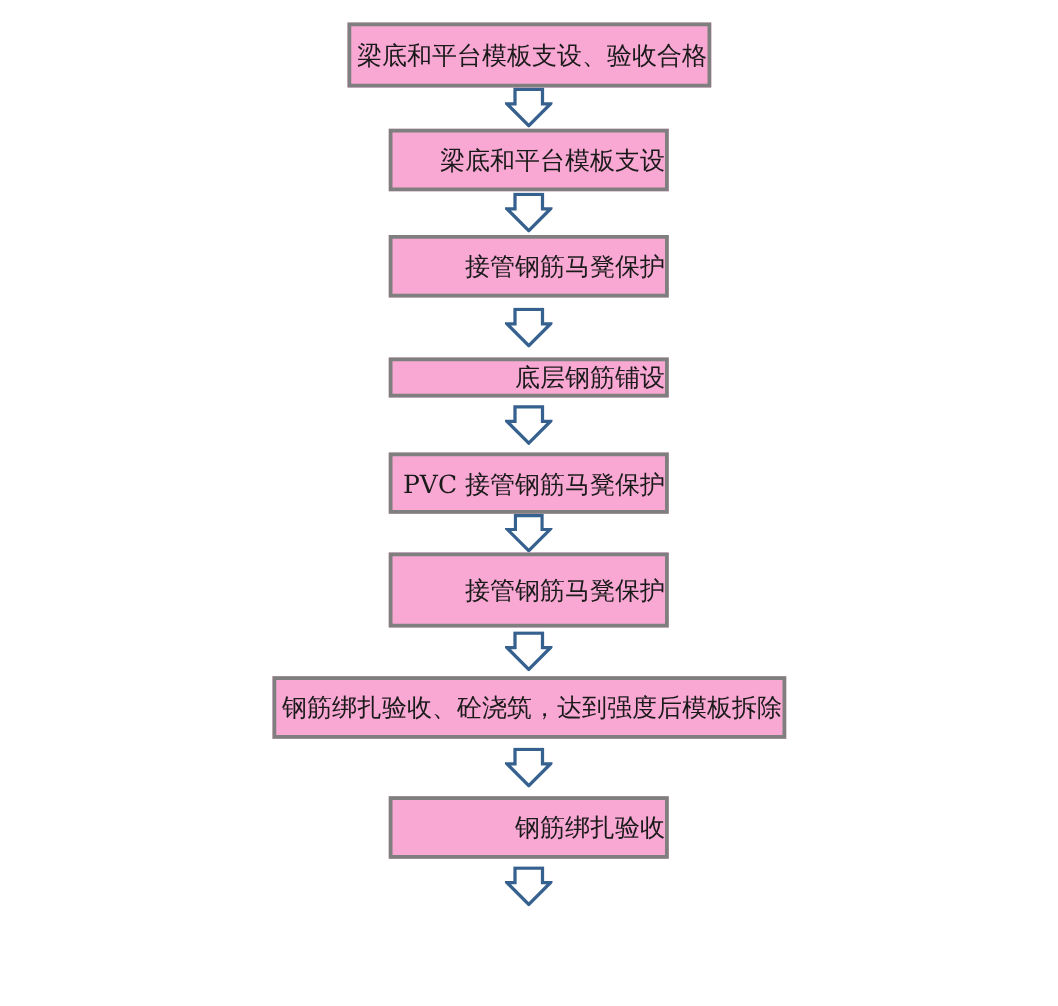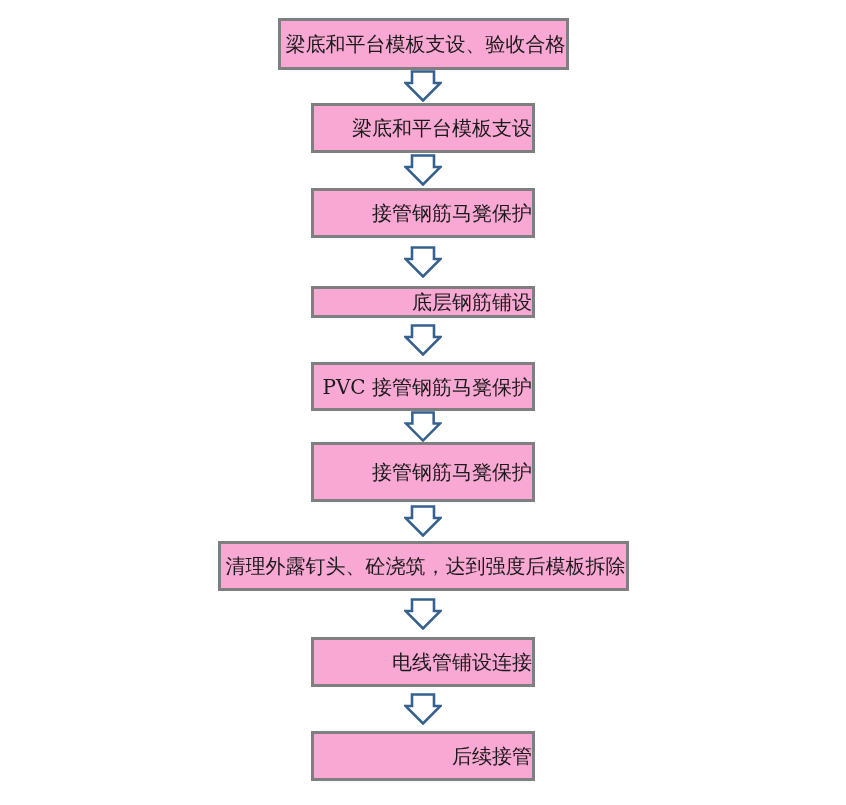--- a/index.html
+++ b/index.html
@@ -101,33 +101,30 @@
 
     <div class="step w-mid6">
       <span>接管钢筋马凳保护</span>
     </div>
 
     <svg class="arrow a6" width="38" height="32" viewBox="0 0 38 32">
       <path d="M8 1.5 L30 1.5 L30 13 L36.5 13 L19 30.5 L1.5 13 L8 13 Z" fill="#ffffff" stroke="#36618f" stroke-width="2.6" stroke-linejoin="miter"></path>
     </svg>
 
     <div class="step w-wide">
-      <span>清理外露钉头、砼浇筑，达到强度后模板拆除</span>
+      <span>钢筋绑扎验收、砼浇筑，达到强度后模板拆除</span>
     </div>
 
     <svg class="arrow a7" width="38" height="32" viewBox="0 0 38 32">
       <path d="M8 1.5 L30 1.5 L30 13 L36.5 13 L19 30.5 L1.5 13 L8 13 Z" fill="#ffffff" stroke="#36618f" stroke-width="2.6" stroke-linejoin="miter"></path>
     </svg>
 
     <div class="step w-mid">
-      <span>电线管铺设连接</span>
+      <span>钢筋绑扎验收</span>
     </div>
 
     <svg class="arrow a8" width="38" height="32" viewBox="0 0 38 32">
       <path d="M8 1.5 L30 1.5 L30 13 L36.5 13 L19 30.5 L1.5 13 L8 13 Z" fill="#ffffff" stroke="#36618f" stroke-width="2.6" stroke-linejoin="miter"></path>
     </svg>
 
-    <div class="step w-mid">
-      <span>后续接管</span>
-    </div>
 
   </div>
 </div>
 
 </body></html>

